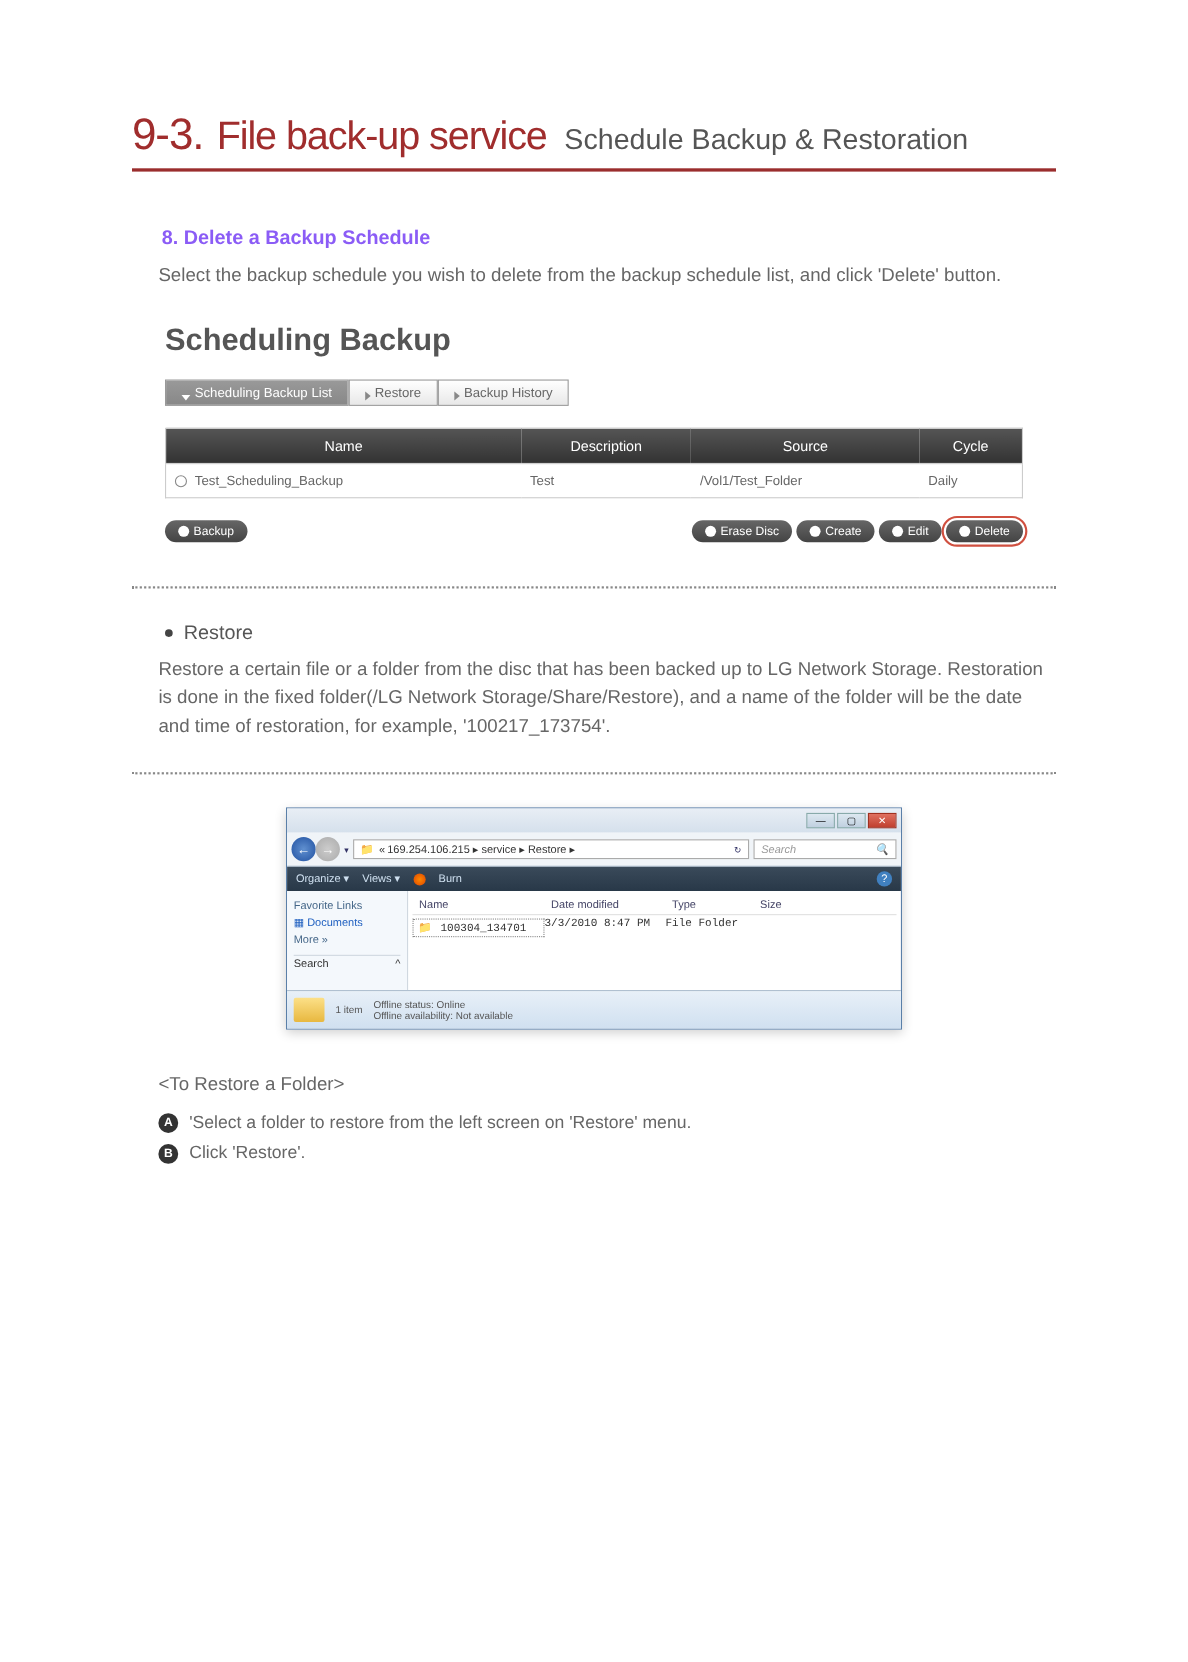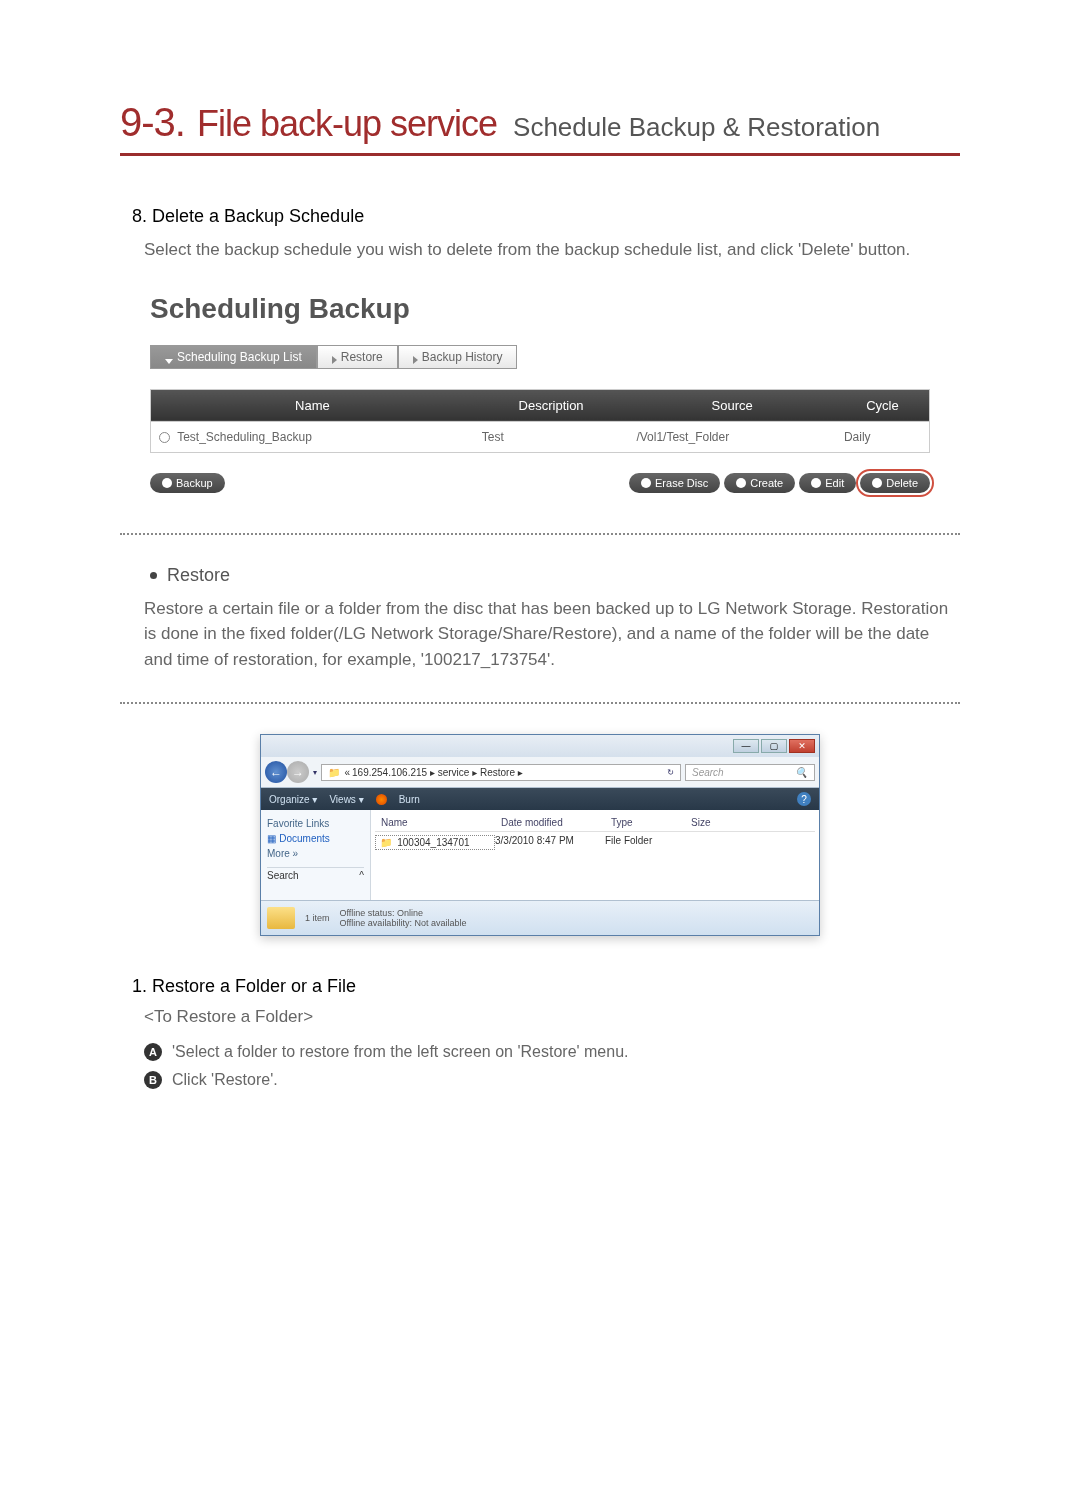--- a/index.html
+++ b/index.html
@@ -37,24 +37,24 @@
       margin-left: 12px;
       letter-spacing: -1px;
     }
     .chapter-sub {
       color: #555;
       font-size: 26px;
       font-weight: 300;
       margin-left: 16px;
     }
     .section-title {
-      color: #000000;
+      color: #8b5cf6;
       font-size: 18px;
-      font-weight: 400;
-      margin-left: 12px;
+      font-weight: 700;
+      margin-left: 27px;
       margin-bottom: 10px;
     }
     .section-body {
       color: #666;
       font-size: 17px;
       line-height: 1.5;
       margin-left: 24px;
       margin-bottom: 30px;
     }
     .screenshot-1 {
@@ -322,20 +322,21 @@
     }
     .col-name { width: 120px; }
     .col-date { width: 110px; }
     .col-type { width: 80px; }
     .col-size { width: 70px; }
     .file-row {
       display: flex;
       font-size: 10px;
       color: #333;
       padding: 3px 0;
+      font-family: Liberation Mono, monospace;
     }
     .file-row .col-name {
       border: 1px dotted #888;
       display: inline-block;
       padding: 1px 4px;
     }
     .status-bar {
       background: linear-gradient(#e8f0f8, #d0e0f0);
       padding: 6px;
       display: flex;
@@ -556,21 +557,20 @@
     <div class="status-bar">
       <div class="folder-icon-big"></div>
       <div>1 item</div>
       <div>
         <div>Offline status: Online</div>
         <div>Offline availability: Not available</div>
       </div>
     </div>
   </div>
 
-  <div class="section-title">1. Restore a Folder or a File</div>
   <div class="angle-bracket">&lt;To Restore a Folder&gt;</div>
 
   <div class="step-line">
     <span class="step-badge">A</span>
     <span class="step-text">'Select a folder to restore from the left screen on 'Restore' menu.</span>
   </div>
   <div class="step-line">
     <span class="step-badge">B</span>
     <span class="step-text">Click 'Restore'.</span>
   </div>

